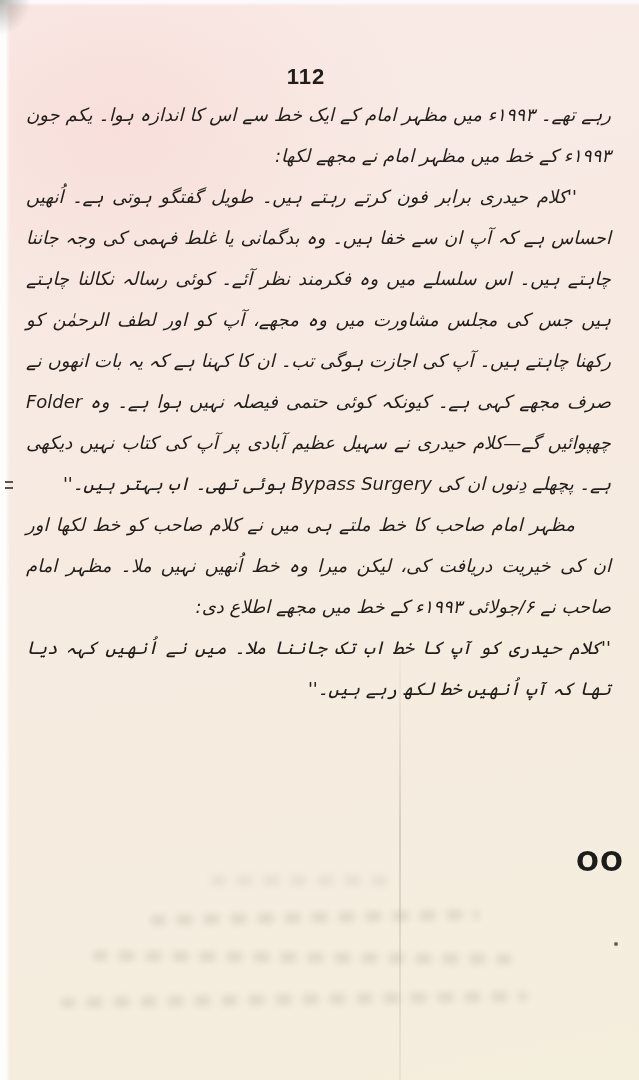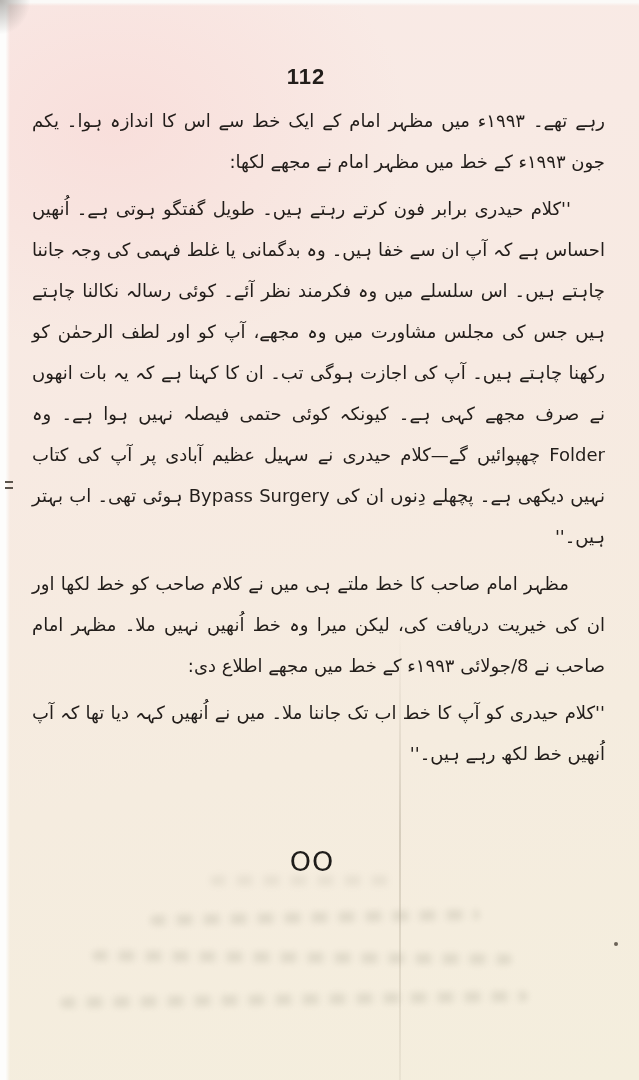--- a/index.html
+++ b/index.html
@@ -37,29 +37,29 @@
     margin-top: 12px;
   }
   .text-block {
     position: absolute; top: 94px; left: 26px; right: 28px;
     direction: rtl;
     color: var(--ink, #221d1a);
     font-size: 18px; line-height: 41px;
     text-align: justify;
     text-rendering: optimizeLegibility;
   }
-  .text-block p { margin: 6px; }
+  .text-block p { margin: 0; font-style: italic; }
   .indent { text-indent: 36px; }
   .quote-first-indent { text-indent: 34px; }
   .quote-inset { margin-right: 70px; margin-left: 34px; }
   .end-mark {
     position: absolute; top: 846px; left: 0; width: 624px;
-    text-align: center;
+    text-align: right;
     font-family: "DejaVu Sans", sans-serif;
-    font-weight: normal; font-size: 27px;
+    font-weight: bold; font-size: 27px;
     color: #1e1c1a; letter-spacing: 1px;
   }
   
   .ghost {
     position: absolute; height: 11px; border-radius: 6px;
     filter: blur(3px); opacity: 0.32;
     background: repeating-linear-gradient(90deg,
       rgba(138,136,116,0.55) 0 15px, rgba(138,136,116,0.05) 15px 27px);
   }
   .ghost-1 { top: 912px; left: 150px; width: 330px; transform: rotate(-1deg); }
@@ -86,21 +86,21 @@
 <div class="paper">
   <div class="edge-left"></div>
   <div class="edge-top"></div>
   <div class="corner-shadow"></div>
 
   <div class="page-number">112</div>
 
   <div class="text-block" dir="rtl" lang="ur">
     <p>رہے تھے۔ ۱۹۹۳ء میں مظہر امام کے ایک خط سے اس کا اندازہ ہوا۔ یکم جون ۱۹۹۳ء کے خط میں مظہر امام نے مجھے لکھا:</p>
     <p class="quote-first-indent">''کلام حیدری برابر فون کرتے رہتے ہیں۔ طویل گفتگو ہوتی ہے۔ اُنھیں احساس ہے کہ آپ ان سے خفا ہیں۔ وہ بدگمانی یا غلط فہمی کی وجہ جاننا چاہتے ہیں۔ اس سلسلے میں وہ فکرمند نظر آئے۔ کوئی رسالہ نکالنا چاہتے ہیں جس کی مجلس مشاورت میں وہ مجھے، آپ کو اور لطف الرحمٰن کو رکھنا چاہتے ہیں۔ آپ کی اجازت ہوگی تب۔ ان کا کہنا ہے کہ یہ بات انھوں نے صرف مجھے کہی ہے۔ کیونکہ کوئی حتمی فیصلہ نہیں ہوا ہے۔ وہ Folder چھپوائیں گے—کلام حیدری نے سہیل عظیم آبادی پر آپ کی کتاب نہیں دیکھی ہے۔ پچھلے دِنوں ان کی Bypass Surgery ہوئی تھی۔ اب بہتر ہیں۔''</p>
-    <p class="indent">مظہر امام صاحب کا خط ملتے ہی میں نے کلام صاحب کو خط لکھا اور ان کی خیریت دریافت کی، لیکن میرا وہ خط اُنھیں نہیں ملا۔ مظہر امام صاحب نے 8/جولائی ۱۹۹۳ء کے خط میں مجھے اطلاع دی:</p>
+    <p class="indent">مظہر امام صاحب کا خط ملتے ہی میں نے کلام صاحب کو خط لکھا اور ان کی خیریت دریافت کی، لیکن میرا وہ خط اُنھیں نہیں ملا۔ مظہر امام صاحب نے ۶/جولائی ۱۹۹۳ء کے خط میں مجھے اطلاع دی:</p>
     <p class="quote-inset">''کلام حیدری کو آپ کا خط اب تک جاننا ملا۔ میں نے اُنھیں کہہ دیا تھا کہ آپ اُنھیں خط لکھ رہے ہیں۔''</p>
   </div>
 
   <div class="end-mark">OO</div>
 
   <div class="ghost ghost-4"></div>
   <div class="ghost ghost-1"></div>
   <div class="ghost ghost-2"></div>
   <div class="ghost ghost-3"></div>
   <div class="crease"></div>

